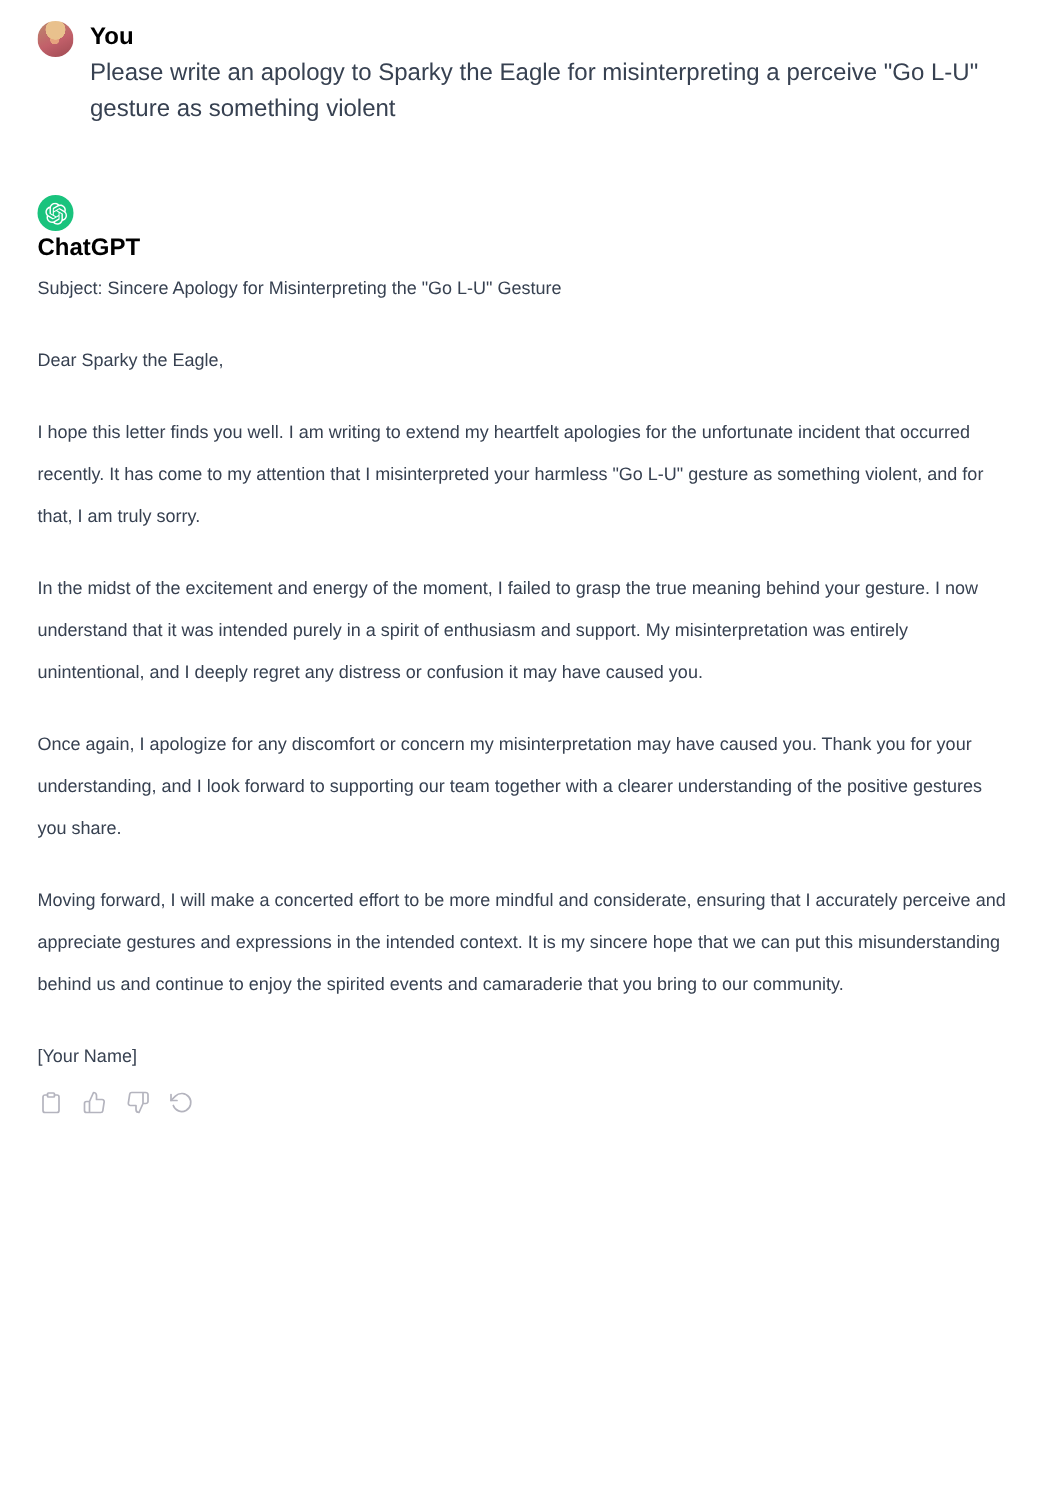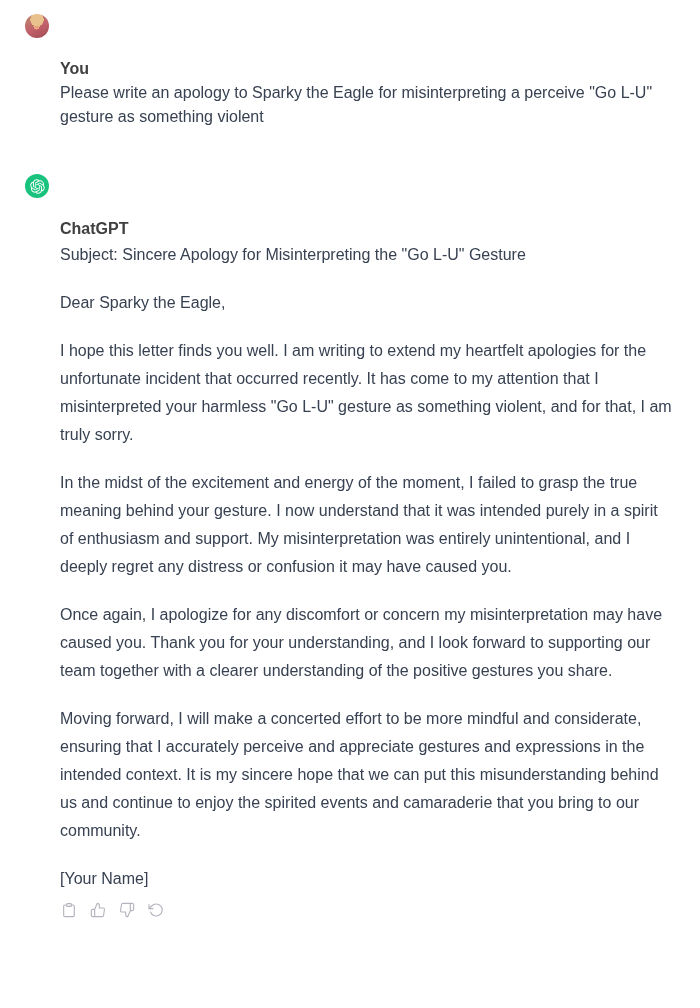--- a/index.html
+++ b/index.html
@@ -13,21 +13,21 @@
     overflow: hidden;
   }
   .conversation { width: 700px; height: 1008px; }
 
   .msg {
     display: flex;
     align-items: flex-start;
     padding: 0 28px 0 25px;
   }
   .msg-user { margin-top: 13px; }
-  .msg-assistant { margin-top: 44px; }
+  .msg-assistant { margin-top: 44px; flex-direction: column; }
 
   .avatar {
     width: 24px;
     height: 24px;
     border-radius: 50%;
     flex: 0 0 24px;
     margin-right: 11px;
     margin-top: 1px;
     overflow: hidden;
   }
@@ -43,33 +43,32 @@
     justify-content: center;
   }
   .avatar-assistant svg { width: 15px; height: 15px; color: #ffffff; }
 
   .content { flex: 1; min-width: 0; }
 
   .author {
     font-weight: 700;
     font-size: 16px;
     line-height: 24px;
-    color: #404040;
-    margin-top: 44px;
+    color: #000000;
   }
 
   .user-text {
     font-size: 16px;
     line-height: 24px;
     color: #374151;
   }
 
   .assistant-text p {
     margin: 0 0 20px 0;
-    font-size: 16px;
+    font-size: 12px;
     line-height: 28px;
     color: #374151;
   }
   .assistant-text p:last-of-type { margin-bottom: 0; }
 
   .actions {
     display: flex;
     align-items: center;
     gap: 12px;
     margin-top: 8px;

